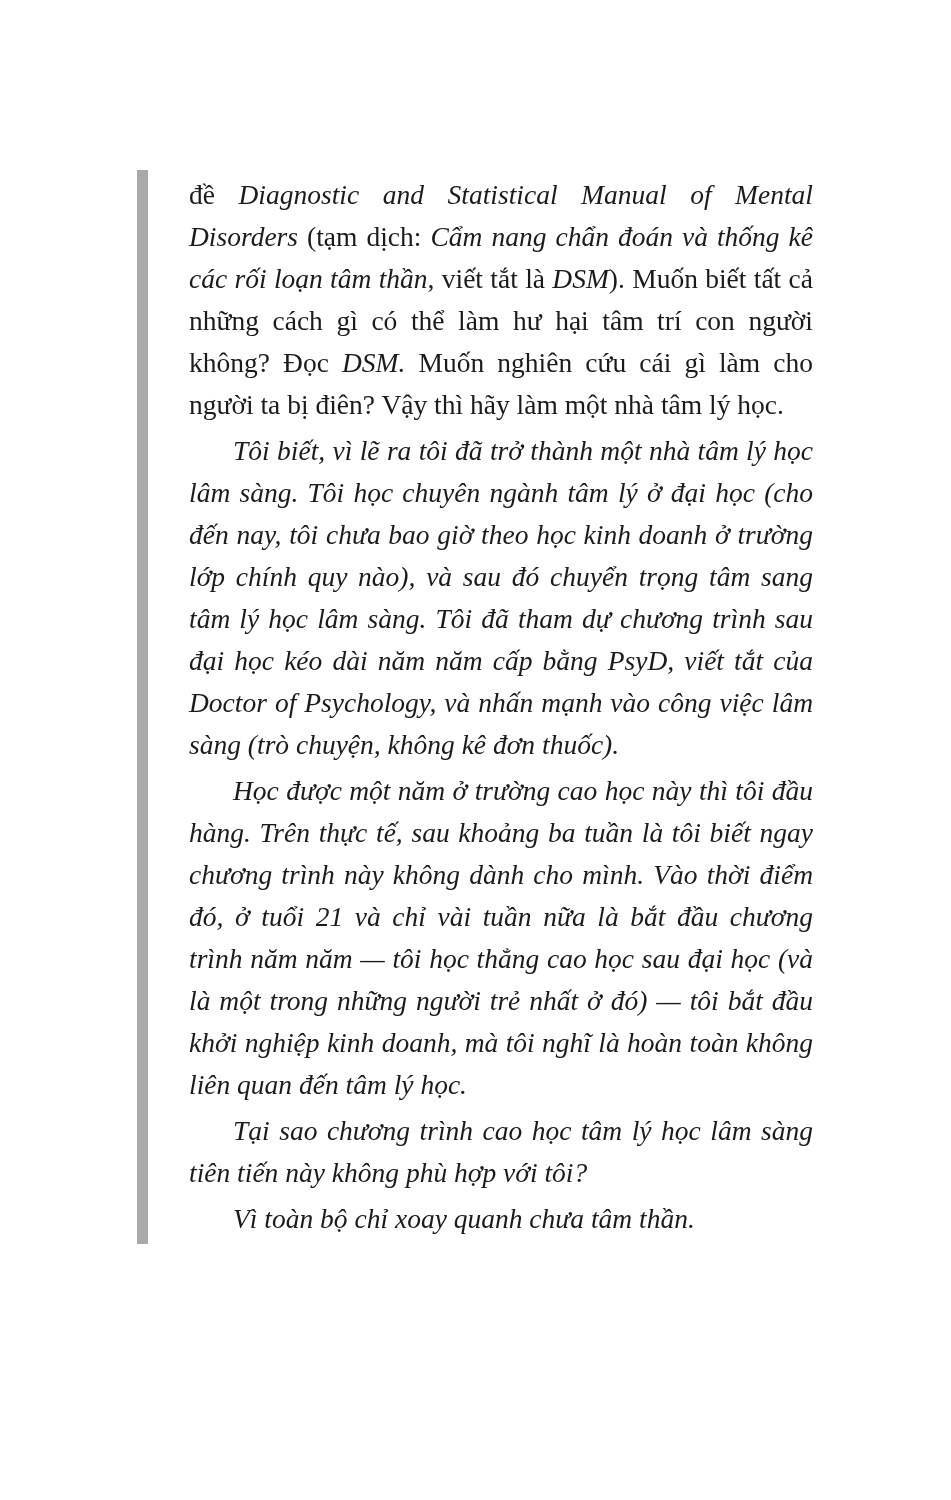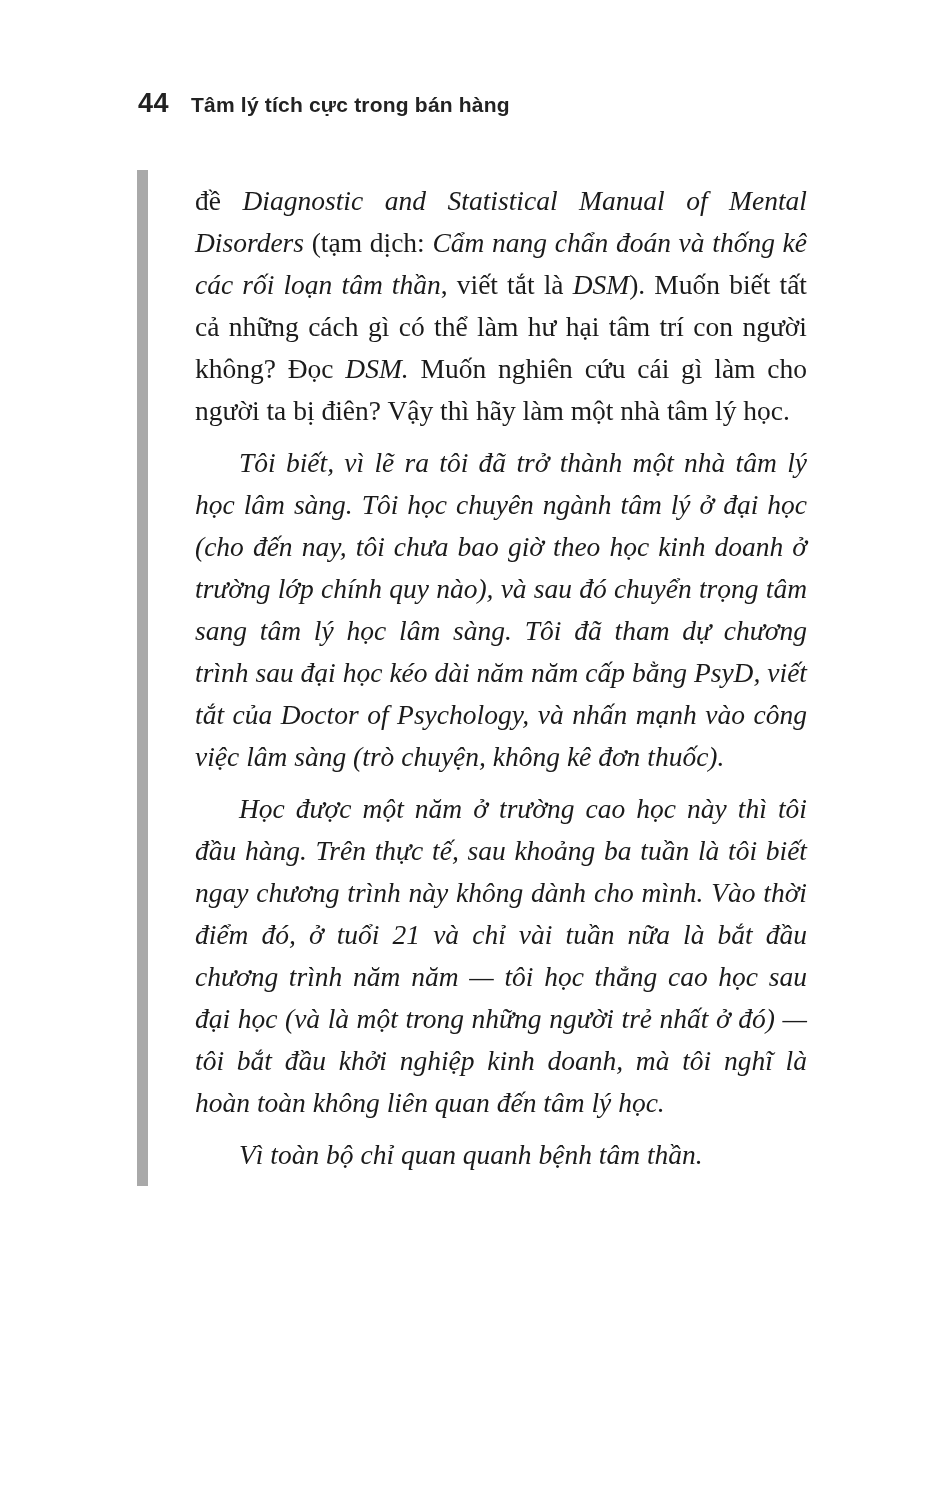--- a/index.html
+++ b/index.html
@@ -53,44 +53,41 @@
     margin-right: 37px;
   }
   .quote-text {
     width: 632px;
     font-size: 27.5px;
     line-height: 42px;
     text-align: justify;
     color: #1b1b1b;
   }
   .quote-text p {
-    margin: 10px;
+    margin: 4px;
     padding: 0;
   }
   .quote-text p.indent {
     text-indent: 44px;
     font-style: italic;
   }
   .quote-text i {
     font-style: italic;
   }
 </style>
 </head>
 <body>
 
 <div class="page">
 
-  <header class="page-header">
-    <span class="page-number">44</span>
-    <span class="running-title">Tâm lý tích cực trong bán hàng</span>
-  </header>
 
   <div class="quote-block">
     <div class="quote-bar"></div>
     <div class="quote-text" id="body-text">
         <p><span>đề </span><i>Diagnostic and Statistical Manual of Mental Disorders</i><span> (tạm dịch: </span><i>Cẩm nang chẩn đoán và thống kê các rối loạn tâm thần</i><span>, viết tắt là </span><i>DSM</i><span>). Muốn biết tất cả những cách gì có thể làm hư hại tâm trí con người không? Đọc </span><i>DSM.</i><span> Muốn nghiên cứu cái gì làm cho người ta bị điên? Vậy thì hãy làm một nhà tâm lý học.</span></p>
         <p class="indent"><span>Tôi biết, vì lẽ ra tôi đã trở thành một nhà tâm lý học lâm sàng. Tôi học chuyên ngành tâm lý ở đại học (cho đến nay, tôi chưa bao giờ theo học kinh doanh ở trường lớp chính quy nào), và sau đó chuyển trọng tâm sang tâm lý học lâm sàng. Tôi đã tham dự chương trình sau đại học kéo dài năm năm cấp bằng PsyD, viết tắt của Doctor of Psychology, và nhấn mạnh vào công việc lâm sàng (trò chuyện, không kê đơn thuốc).</span></p>
         <p class="indent"><span>Học được một năm ở trường cao học này thì tôi đầu hàng. Trên thực tế, sau khoảng ba tuần là tôi biết ngay chương trình này không dành cho mình. Vào thời điểm đó, ở tuổi 21 và chỉ vài tuần nữa là bắt đầu chương trình năm năm — tôi học thẳng cao học sau đại học (và là một trong những người trẻ nhất ở đó) — tôi bắt đầu khởi nghiệp kinh doanh, mà tôi nghĩ là hoàn toàn không liên quan đến tâm lý học.</span></p>
-        <p class="indent"><span>Vì toàn bộ chỉ quan quanh bệnh tâm thần.</span></p>
+        <p class="indent"><span>Tại sao chương trình cao học tâm lý học lâm sàng tiên tiến này không phù hợp với tôi?</span></p>
+        <p class="indent"><span>Vì toàn bộ chỉ xoay quanh chưa tâm thần.</span></p>
       </div>
   </div>
 
 </div>
 
 </body></html>

